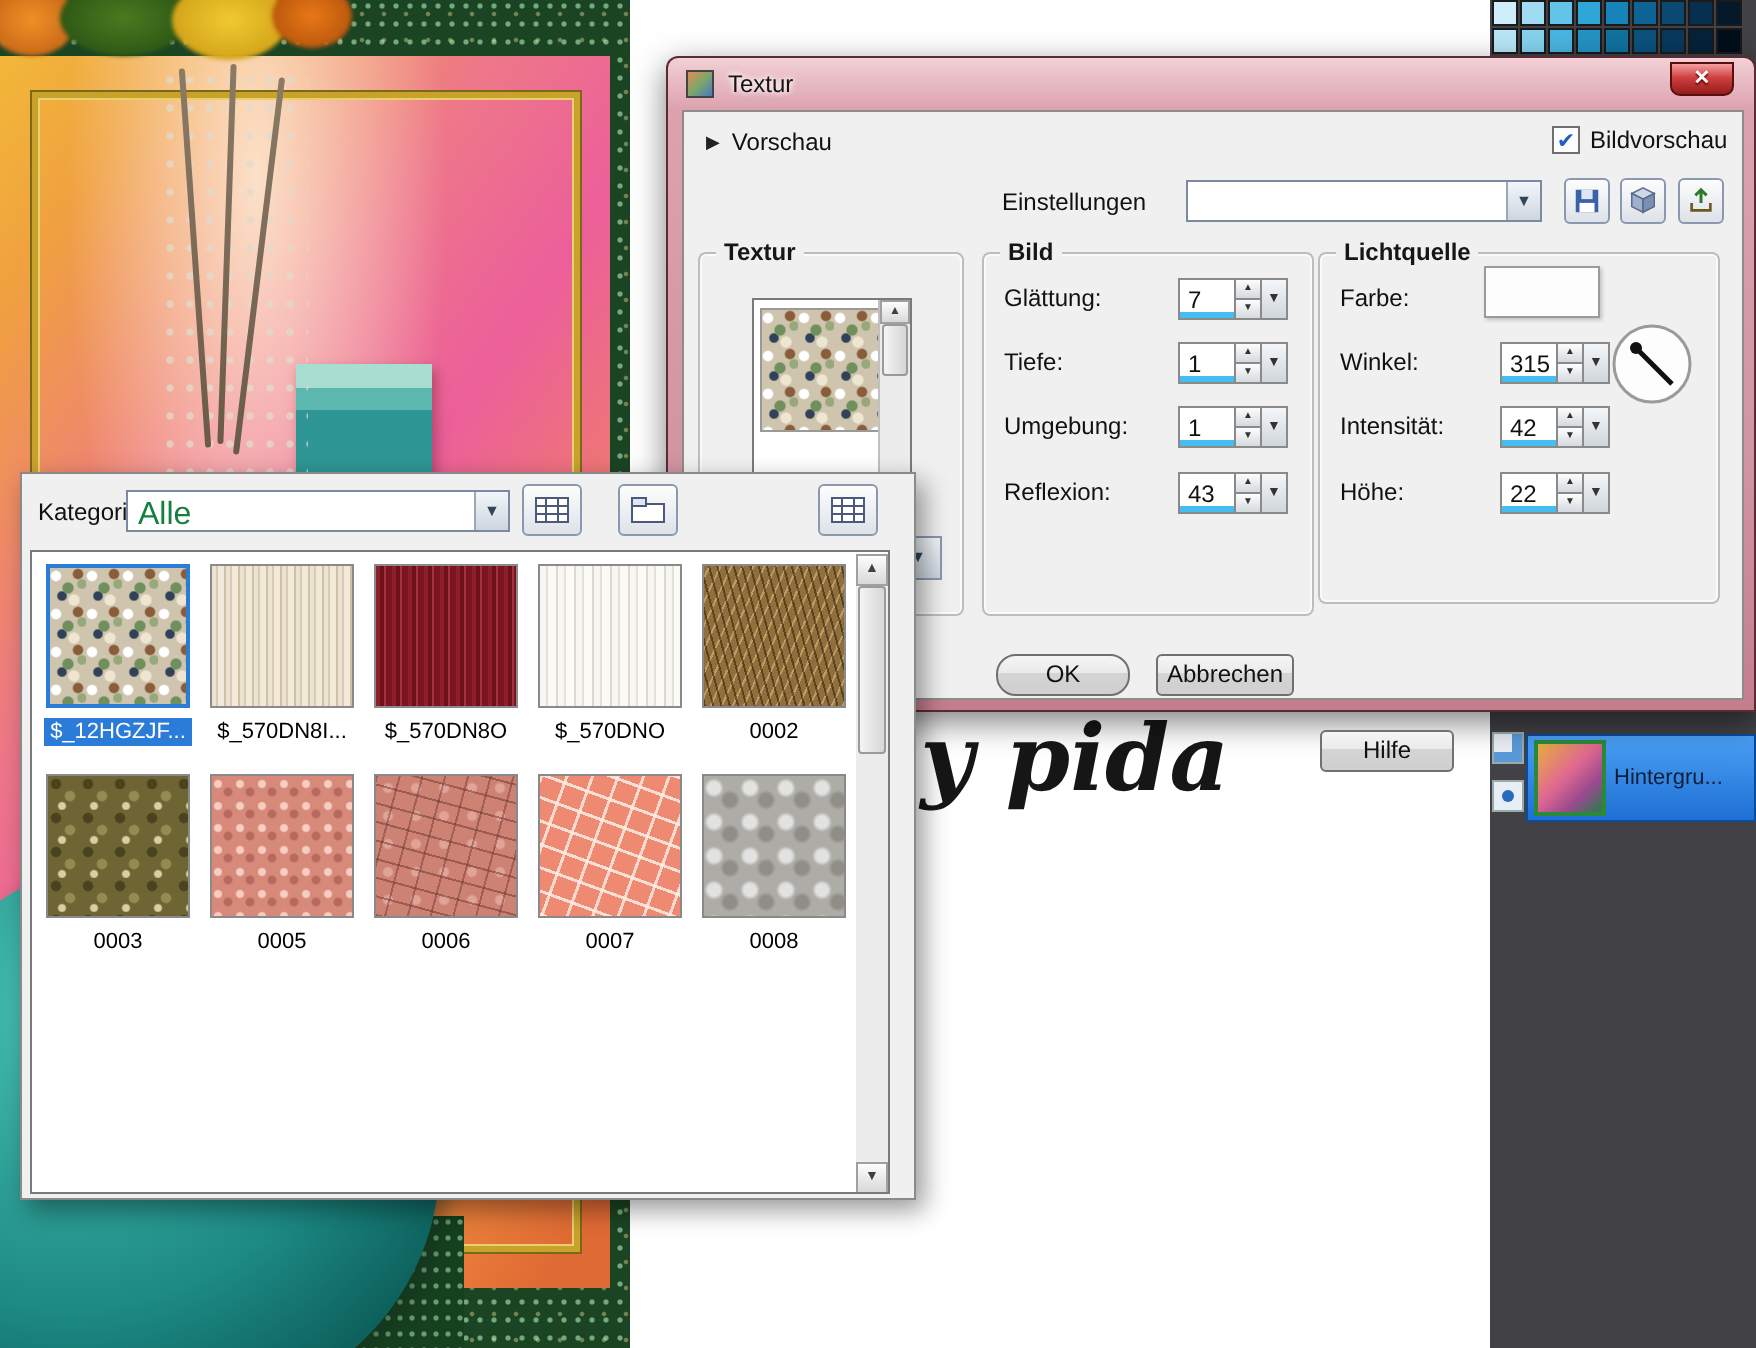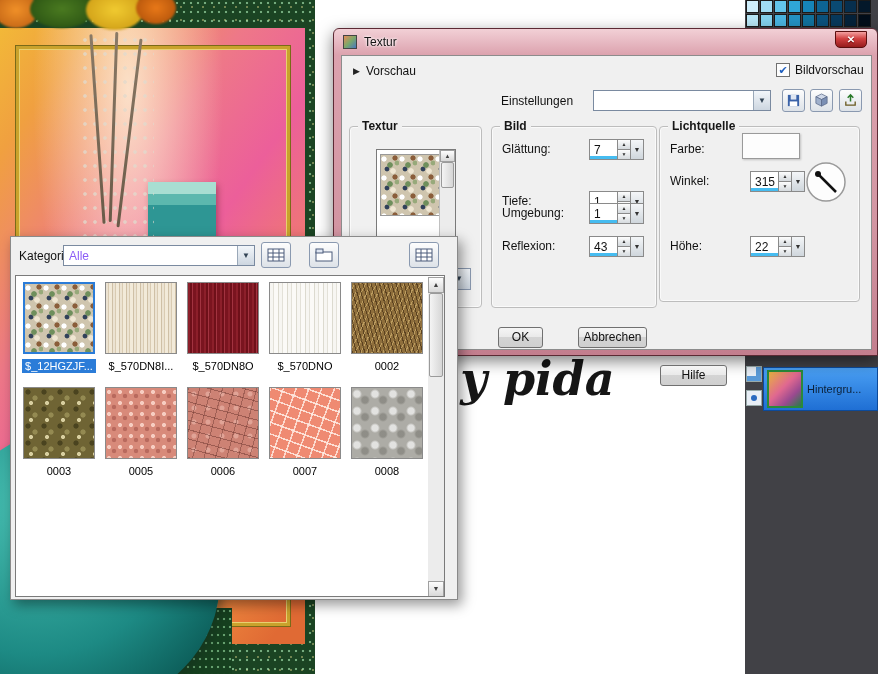--- a/index.html
+++ b/index.html
@@ -79,21 +79,21 @@
   .client { position:absolute; left:7px; top:26px; width:531px; height:295px; background:#f0f0f0; border:1px solid #8c8c8c; }
 
   .vorschau-row { position:absolute; left:11px; top:8px; display:flex; align-items:center; gap:6px; color:#111; }
   .expander { font-size:9px; color:#222; }
   .bildvorschau { position:absolute; left:434px; top:7px; display:flex; align-items:center; gap:5px; color:#111; }
   .checkbox { width:14px; height:14px; background:#fdfdfd; border:1px solid #707070; text-align:center; line-height:12px; }
   .checkmark { font-size:11px; color:#1f5fbf; }
 
   .einst-label { position:absolute; left:159px; top:38px; color:#111; }
   .combo { position:absolute; height:21px; background:#fff; border:1px solid #7a8aa0; display:flex; }
-  .combo-text { flex:1; font-size:12px; padding:3px 0 0 5px; color:#8b5cf6; overflow:hidden; white-space:nowrap; }
+  .combo-text { flex:1; font-size:16px; padding:3px 0 0 5px; color:#15803d; overflow:hidden; white-space:nowrap; }
   .combo-btn { width:17px; background:linear-gradient(#f2f6fa,#cdd6e0); border-left:1px solid #9aa8b8; text-align:center; font-size:8px; line-height:19px; color:#345; }
   .einst-combo { left:251px; top:34px; width:178px; }
 
   .tool-btn { position:absolute; top:33px; width:23px; height:23px;
     background:linear-gradient(#fdfdfd,#dde2e8); border:1px solid #8a99b0; border-radius:3px;
     display:flex; align-items:center; justify-content:center; cursor:pointer; }
 
   .group { position:absolute; border:1px solid #bdbdbd; border-radius:4px; box-shadow:inset 0 0 0 1px #fafafa; }
   .group-label { position:absolute; top:-8px; left:8px; background:#f0f0f0; padding:0 4px; font-weight:bold; font-size:12px; color:#161616; }
   .g-textur { left:7px; top:70px; width:133px; height:182px; }
@@ -324,21 +324,21 @@
           <div class="spin">
             <div class="spin-val">7</div>
             <div class="spin-btns">
                 <div class="spin-b">▲</div>
                 <div class="spin-b">▼</div>
               </div>
             <div class="spin-drop">▼</div>
           </div>
         </div>
 
-        <div class="frow" style="top:44px;margin-top:20px;">
+        <div class="frow" style="top:44px;">
           <span class="flabel">Tiefe:</span>
           <div class="spin">
             <div class="spin-val">1</div>
             <div class="spin-btns">
                 <div class="spin-b">▲</div>
                 <div class="spin-b">▼</div>
               </div>
             <div class="spin-drop">▼</div>
           </div>
         </div>
@@ -389,35 +389,46 @@
         </div>
 
         <div class="dial">
           <svg width="42" height="42">
             <circle cx="21" cy="21" r="19" fill="#fdfdfd" stroke="#9a9a9a" stroke-width="1.5"></circle>
             <circle cx="13" cy="13" r="3" fill="#111"></circle>
             <line x1="13" y1="13" x2="31" y2="31" stroke="#111" stroke-width="2.5"></line>
           </svg>
         </div>
 
+        <div class="frow" style="top:76px;">
+          <span class="flabel">Intensität:</span>
+          <div class="spin">
+            <div class="spin-val">42</div>
+            <div class="spin-btns">
+                <div class="spin-b">▲</div>
+                <div class="spin-b">▼</div>
+              </div>
+            <div class="spin-drop">▼</div>
+          </div>
+        </div>
 
         <div class="frow" style="top:109px;">
           <span class="flabel">Höhe:</span>
           <div class="spin">
             <div class="spin-val">22</div>
             <div class="spin-btns">
                 <div class="spin-b">▲</div>
                 <div class="spin-b">▼</div>
               </div>
             <div class="spin-drop">▼</div>
           </div>
         </div>
       </div>
 
-      <div class="btn" style="left:156px; top:271px; width:45px;">OK</div>
+      <div class="btn" style="left:156px; top:271px; width:67px;border-radius:10px;">OK</div>
       <div class="btn" style="left:236px; top:271px; width:69px;">Abbrechen</div>
       <div class="btn" style="left:318px; top:271px; width:67px;margin-top:38px;">Hilfe</div>
     </div>
   </div>
 
   <div class="picker">
     <div class="kat-label">Kategorie:</div>
     <div class="combo kat-combo">
       <div class="combo-text">Alle</div>
       <div class="combo-btn">▼</div>

